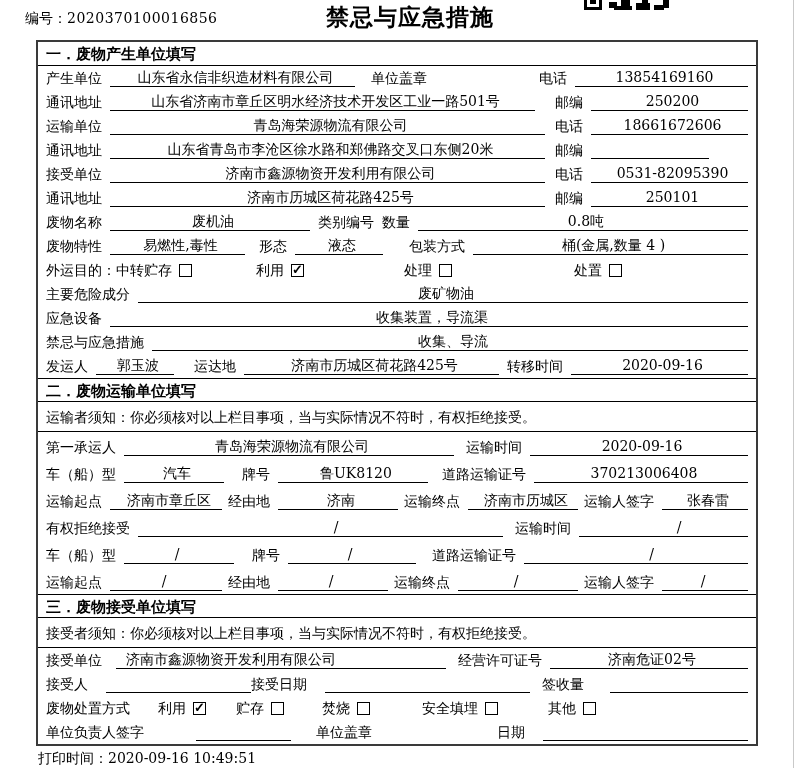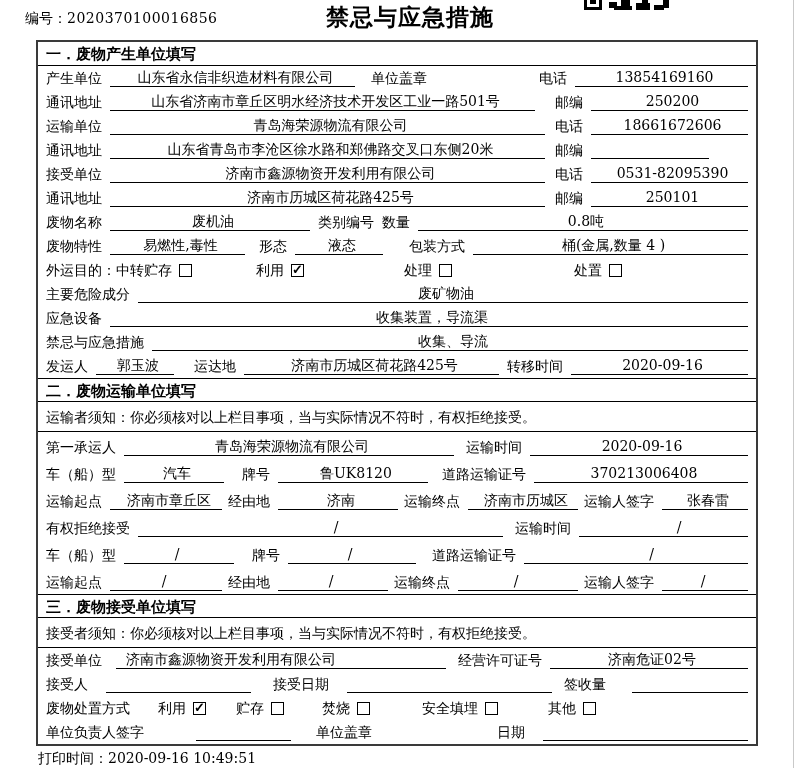--- a/index.html
+++ b/index.html
@@ -235,21 +235,21 @@
     <div class="row">
       <span class="lbl">接受单位</span>
       <span class="ul" style="width:330px;margin-left:14px">济南市鑫源物资开发利用有限公司</span>
       <span class="lbl" style="margin-left:12px">经营许可证号</span>
       <span class="ul gap8 grow">济南危证02号</span>
     </div>
 
     <div class="row">
       <span class="lbl">接受人</span>
       <span class="ul" style="width:145px;margin-left:18px"></span>
-      <span class="lbl" style="margin-left:22px">接受日期</span>
+      <span class="lbl" style="">接受日期</span>
       <span class="ul" style="width:205px;margin-left:18px"></span>
       <span class="lbl" style="margin-left:12px">签收量</span>
       <span class="ul grow" style="margin-left:26px"></span>
     </div>
 
     <div class="row">
       <span class="lbl">废物处置方式</span>
       <span class="opt" style="margin-left:28px">
         <span class="opt-label">利用</span>
         <span class="cb checked"></span>

